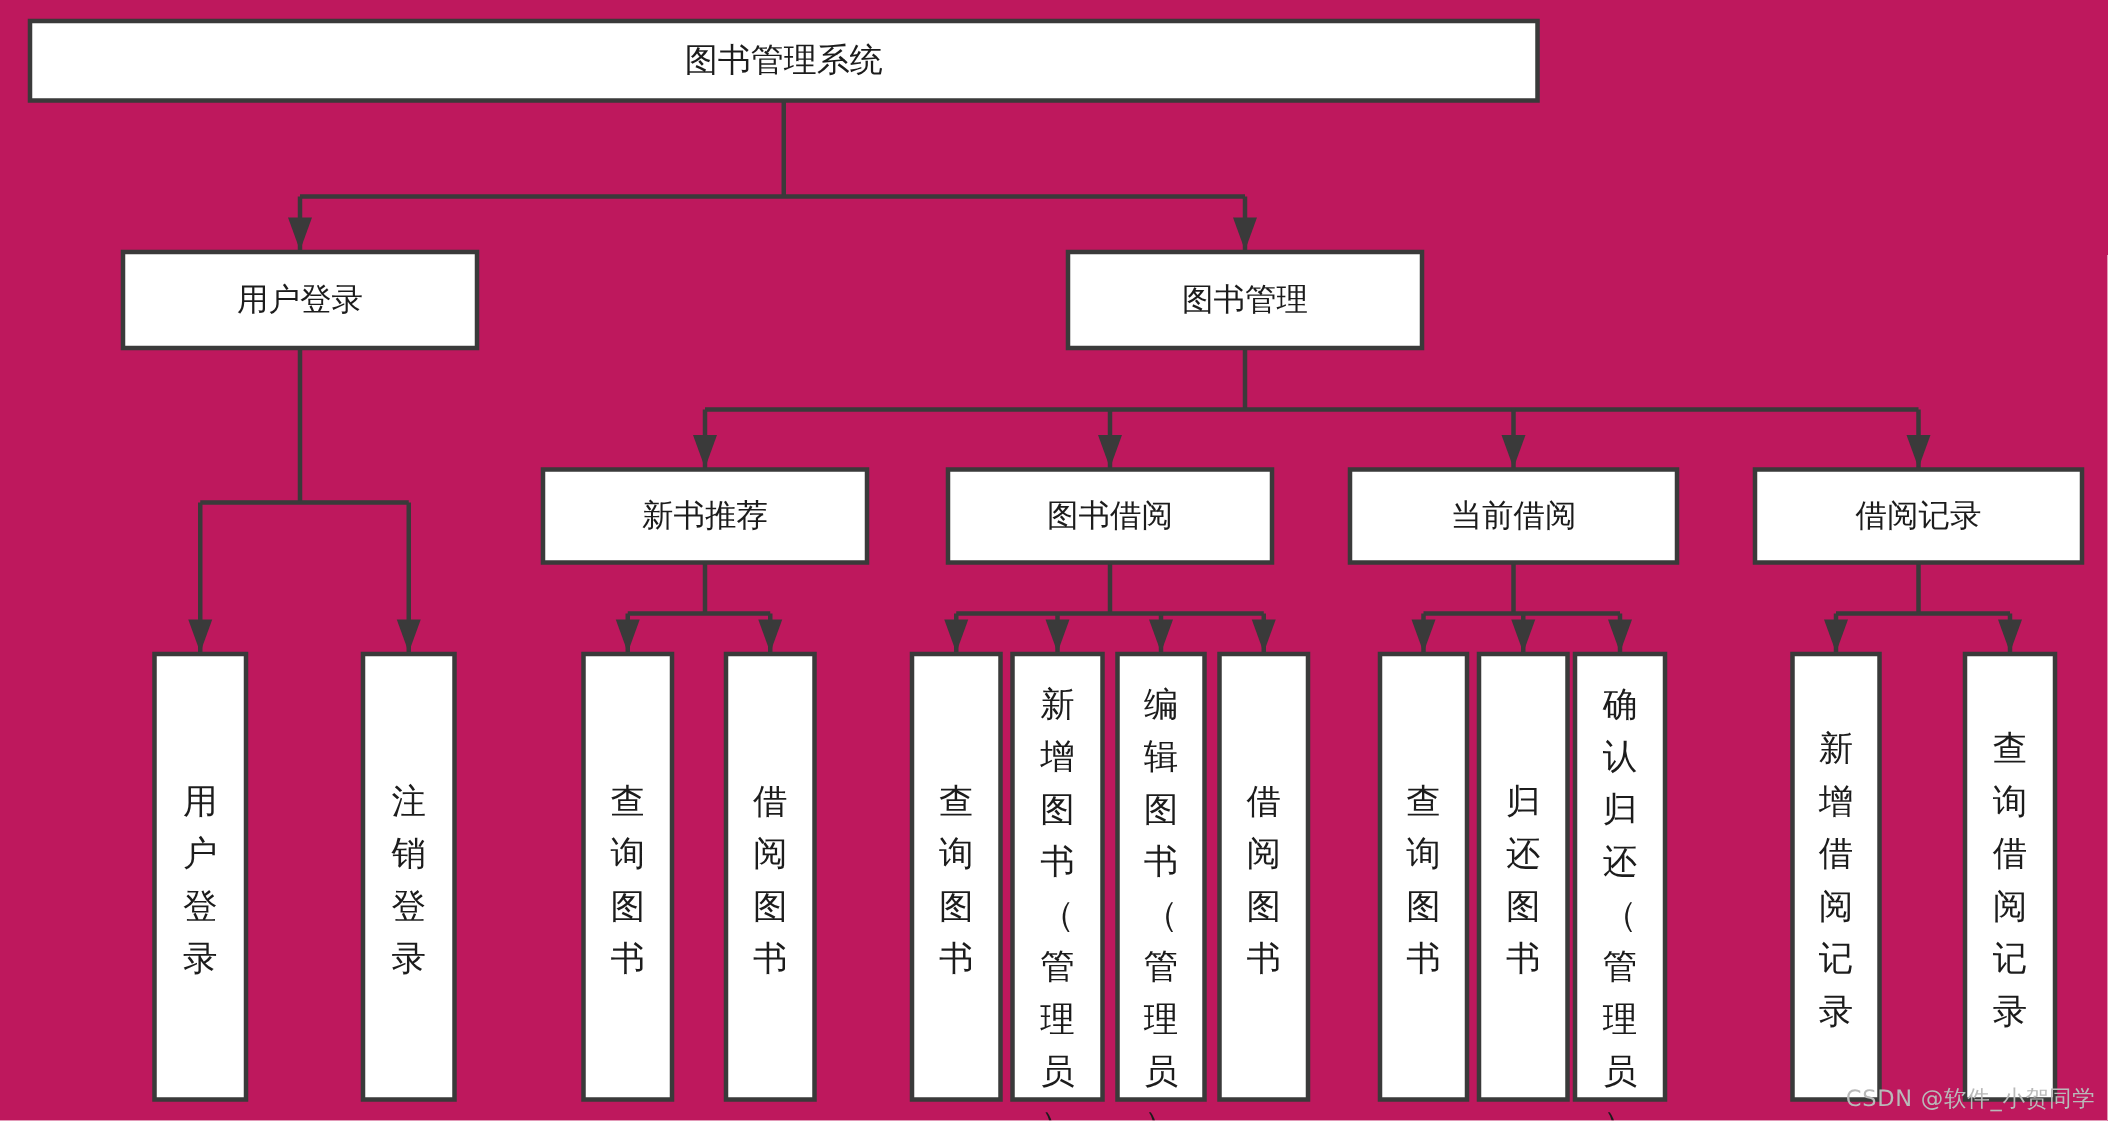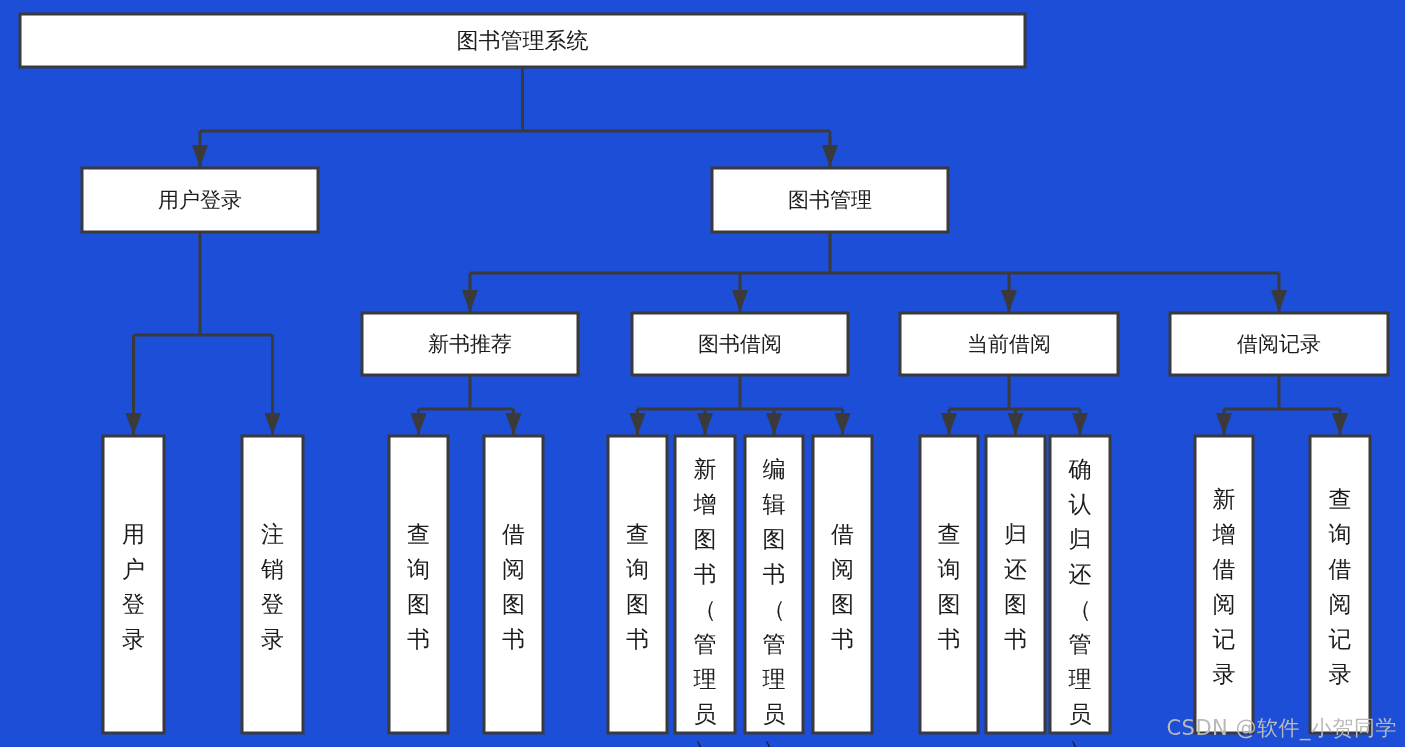--- a/index.html
+++ b/index.html
@@ -7,21 +7,21 @@
     padding: 0;
     background: #ffffff;
   }
   body {
     font-family: "DejaVu Sans", "Liberation Sans", sans-serif;
   }
   #diagram-root {
     position: relative;
     width: 1405px;
     height: 747px;
-    background: #1d4ed8;
+    background: #be185d;
     overflow: hidden;
   }
   svg.canvas {
     position: absolute;
     left: 0;
     top: 0;
     width: 1405px;
     height: 747px;
   }
   .node-box {
@@ -52,21 +52,21 @@
   }
   .arrow-head {
     fill: #3a3a3a;
     stroke: none;
   }
   .watermark {
     position: absolute;
     right: 8px;
     bottom: 5px;
     font-family: "DejaVu Sans", "Liberation Sans", sans-serif;
-    font-size: 21px;
+    font-size: 15px;
     color: #b9b9b9;
     letter-spacing: 0.5px;
     white-space: nowrap;
     pointer-events: none;
   }
 </style>
 </head>
 <body>
 
 <div id="diagram-root">

